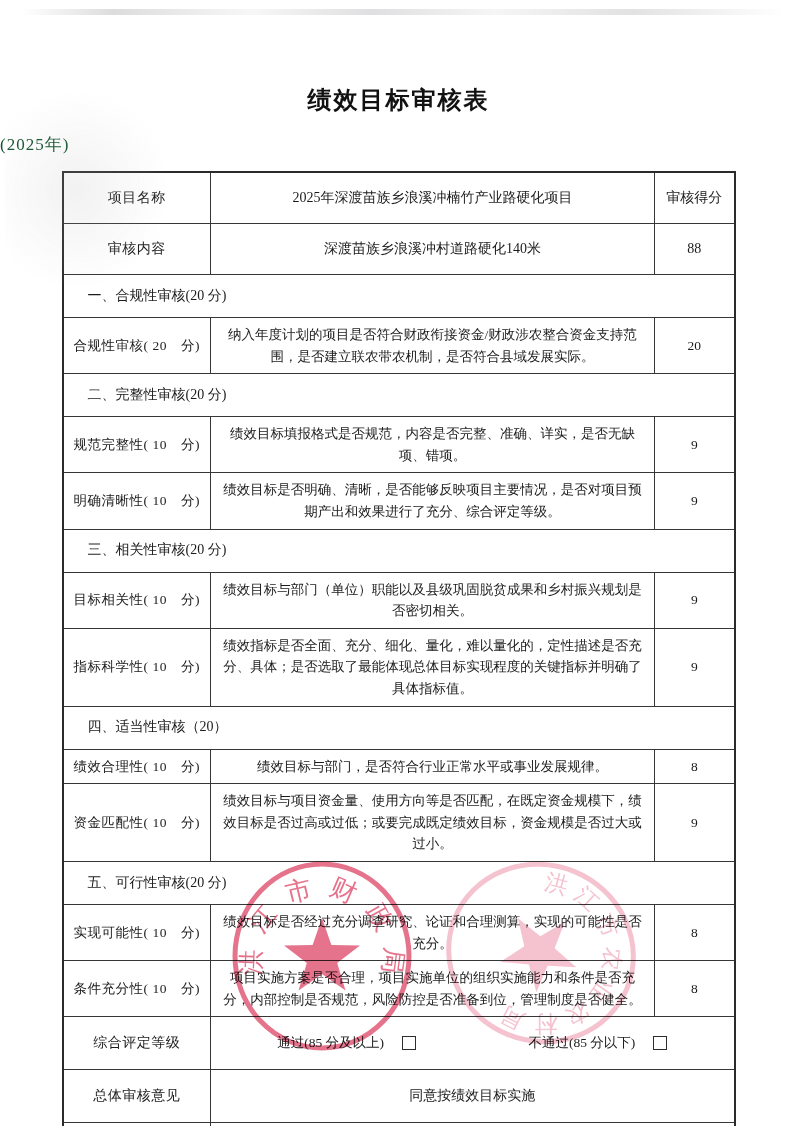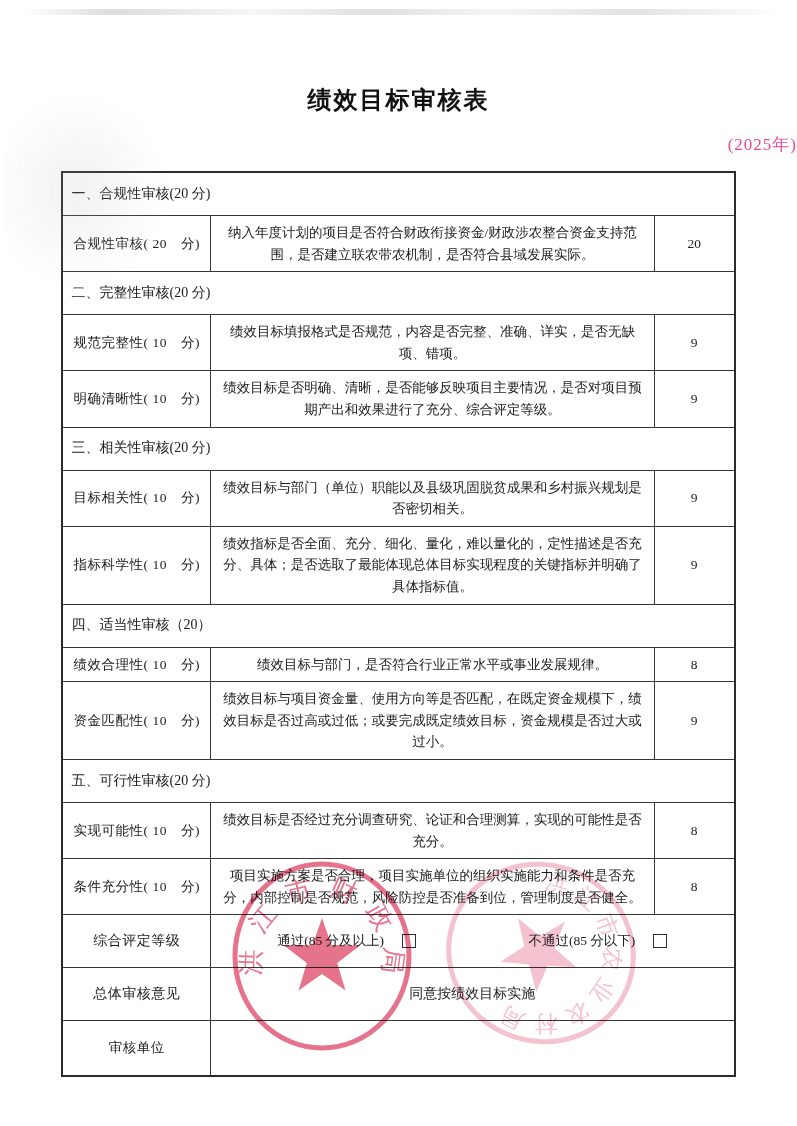--- a/index.html
+++ b/index.html
@@ -20,37 +20,37 @@
   .scan-smudge{
     position:absolute;top:95px;left:5px;width:160px;height:190px;
     background:radial-gradient(ellipse at 45% 50%,rgba(175,175,182,.28),rgba(200,200,205,.10) 55%,transparent 75%);
     filter:blur(1px);opacity:.6;pointer-events:none;
   }
   .title{
     margin:84px 0 8px 0;text-align:center;
     font-size:24px;font-weight:700;letter-spacing:2px;color:#111;
   }
   .subtitle{
-    margin:17px 0 8px 0;text-align:right;
-    font-size:17px;font-weight:400;color:#ec4899;letter-spacing:1px;
+    margin:17px 0 8px 0;text-align:left;
+    font-size:17px;font-weight:400;color:#14532d;letter-spacing:1px;
   }
   table.form{
     border-collapse:collapse;table-layout:fixed;
     width:672px;margin:15px auto 0 auto;
     border:2px solid #2b2b2b;
   }
   table.form td{
     border:1.5px solid #363636;
     font-size:13.5px;line-height:1.6;
     padding:6px 10px;vertical-align:middle;text-align:center;
     word-break:break-all;color:#1b1b1b;
   }
   col.c1{width:148px}col.c2{width:444px}col.c3{width:80px}
   tr.r-info td{height:38px;font-size:14px}
-  tr.r-section td{height:30px;text-align:left;padding-left:8px;font-size:14px}
+  tr.r-section td{height:30px;text-align:left;padding-left:24px;font-size:14px}
   td.lbl{font-size:14px;letter-spacing:.5px}
   td.desc-left{text-align:left}
   td.score{font-size:14px}
   .rating-wrap{display:flex;width:100%;}
   .rating-wrap .opt{flex:1;display:flex;align-items:center;justify-content:center;gap:18px;font-size:13.5px}
   .cbox{display:inline-block;width:12px;height:12px;border:1.5px solid #2d2d2d;background:transparent;}
   tr.r-span td{height:40px;font-size:14px}
   tr.r-seal td{height:42px}
   
   .stamp{position:absolute;pointer-events:none;mix-blend-mode:multiply;}
@@ -69,21 +69,31 @@
   <div class="subtitle">(2025年)</div>
 
   <table class="form">
     <colgroup>
         <col class="c1">
         <col class="c2">
         <col class="c3">
       </colgroup>
 
     <tbody>
-
+        <tr class="r-info">
+      <td class="lbl">项目名称</td>
+      <td>2025年深渡苗族乡浪溪冲楠竹产业路硬化项目</td>
+      <td class="score">审核得分</td>
+    </tr>
+
+    <tr class="r-info">
+      <td class="lbl">审核内容</td>
+      <td>深渡苗族乡浪溪冲村道路硬化140米</td>
+      <td class="score">88</td>
+    </tr>
 
     <tr class="r-section">
       <td colspan="3">一、合规性审核(20 分)</td>
     </tr>
 
     <tr>
       <td class="lbl">合规性审核( 20　分)</td>
       <td class="desc-left">纳入年度计划的项目是否符合财政衔接资金/财政涉农整合资金支持范围，是否建立联农带农机制，是否符合县域发展实际。</td>
       <td class="score">20</td>
     </tr>

